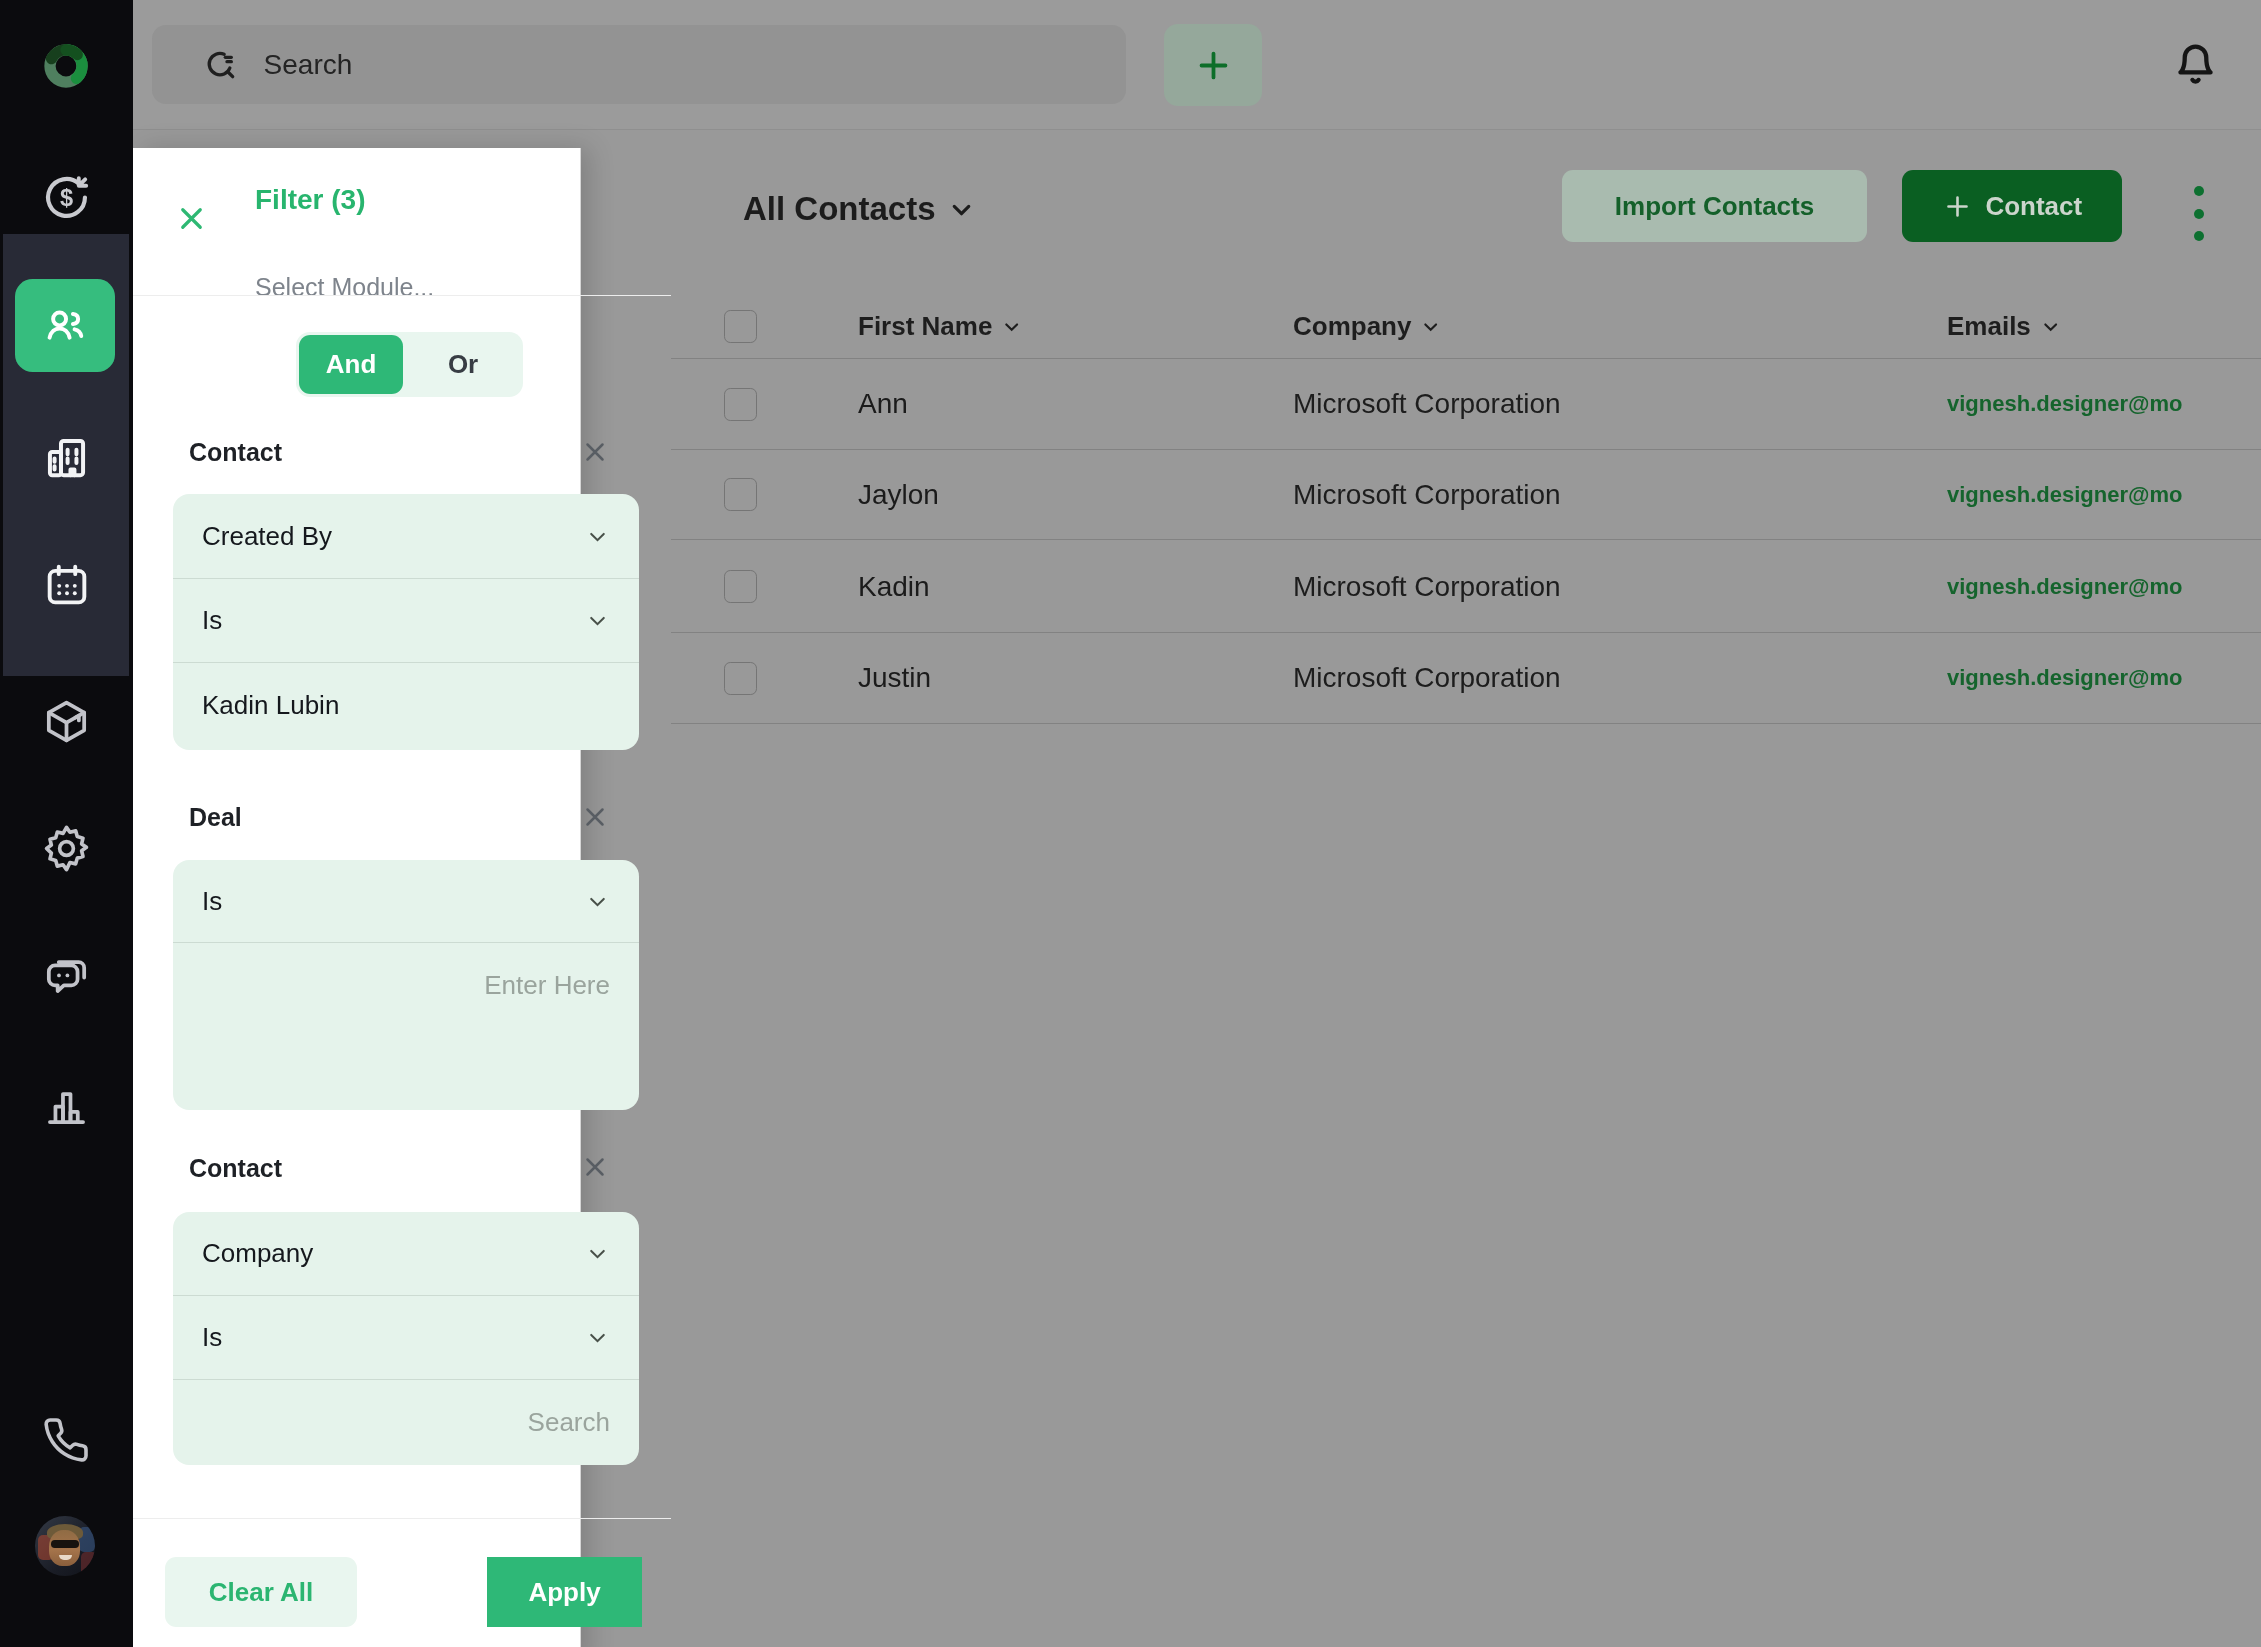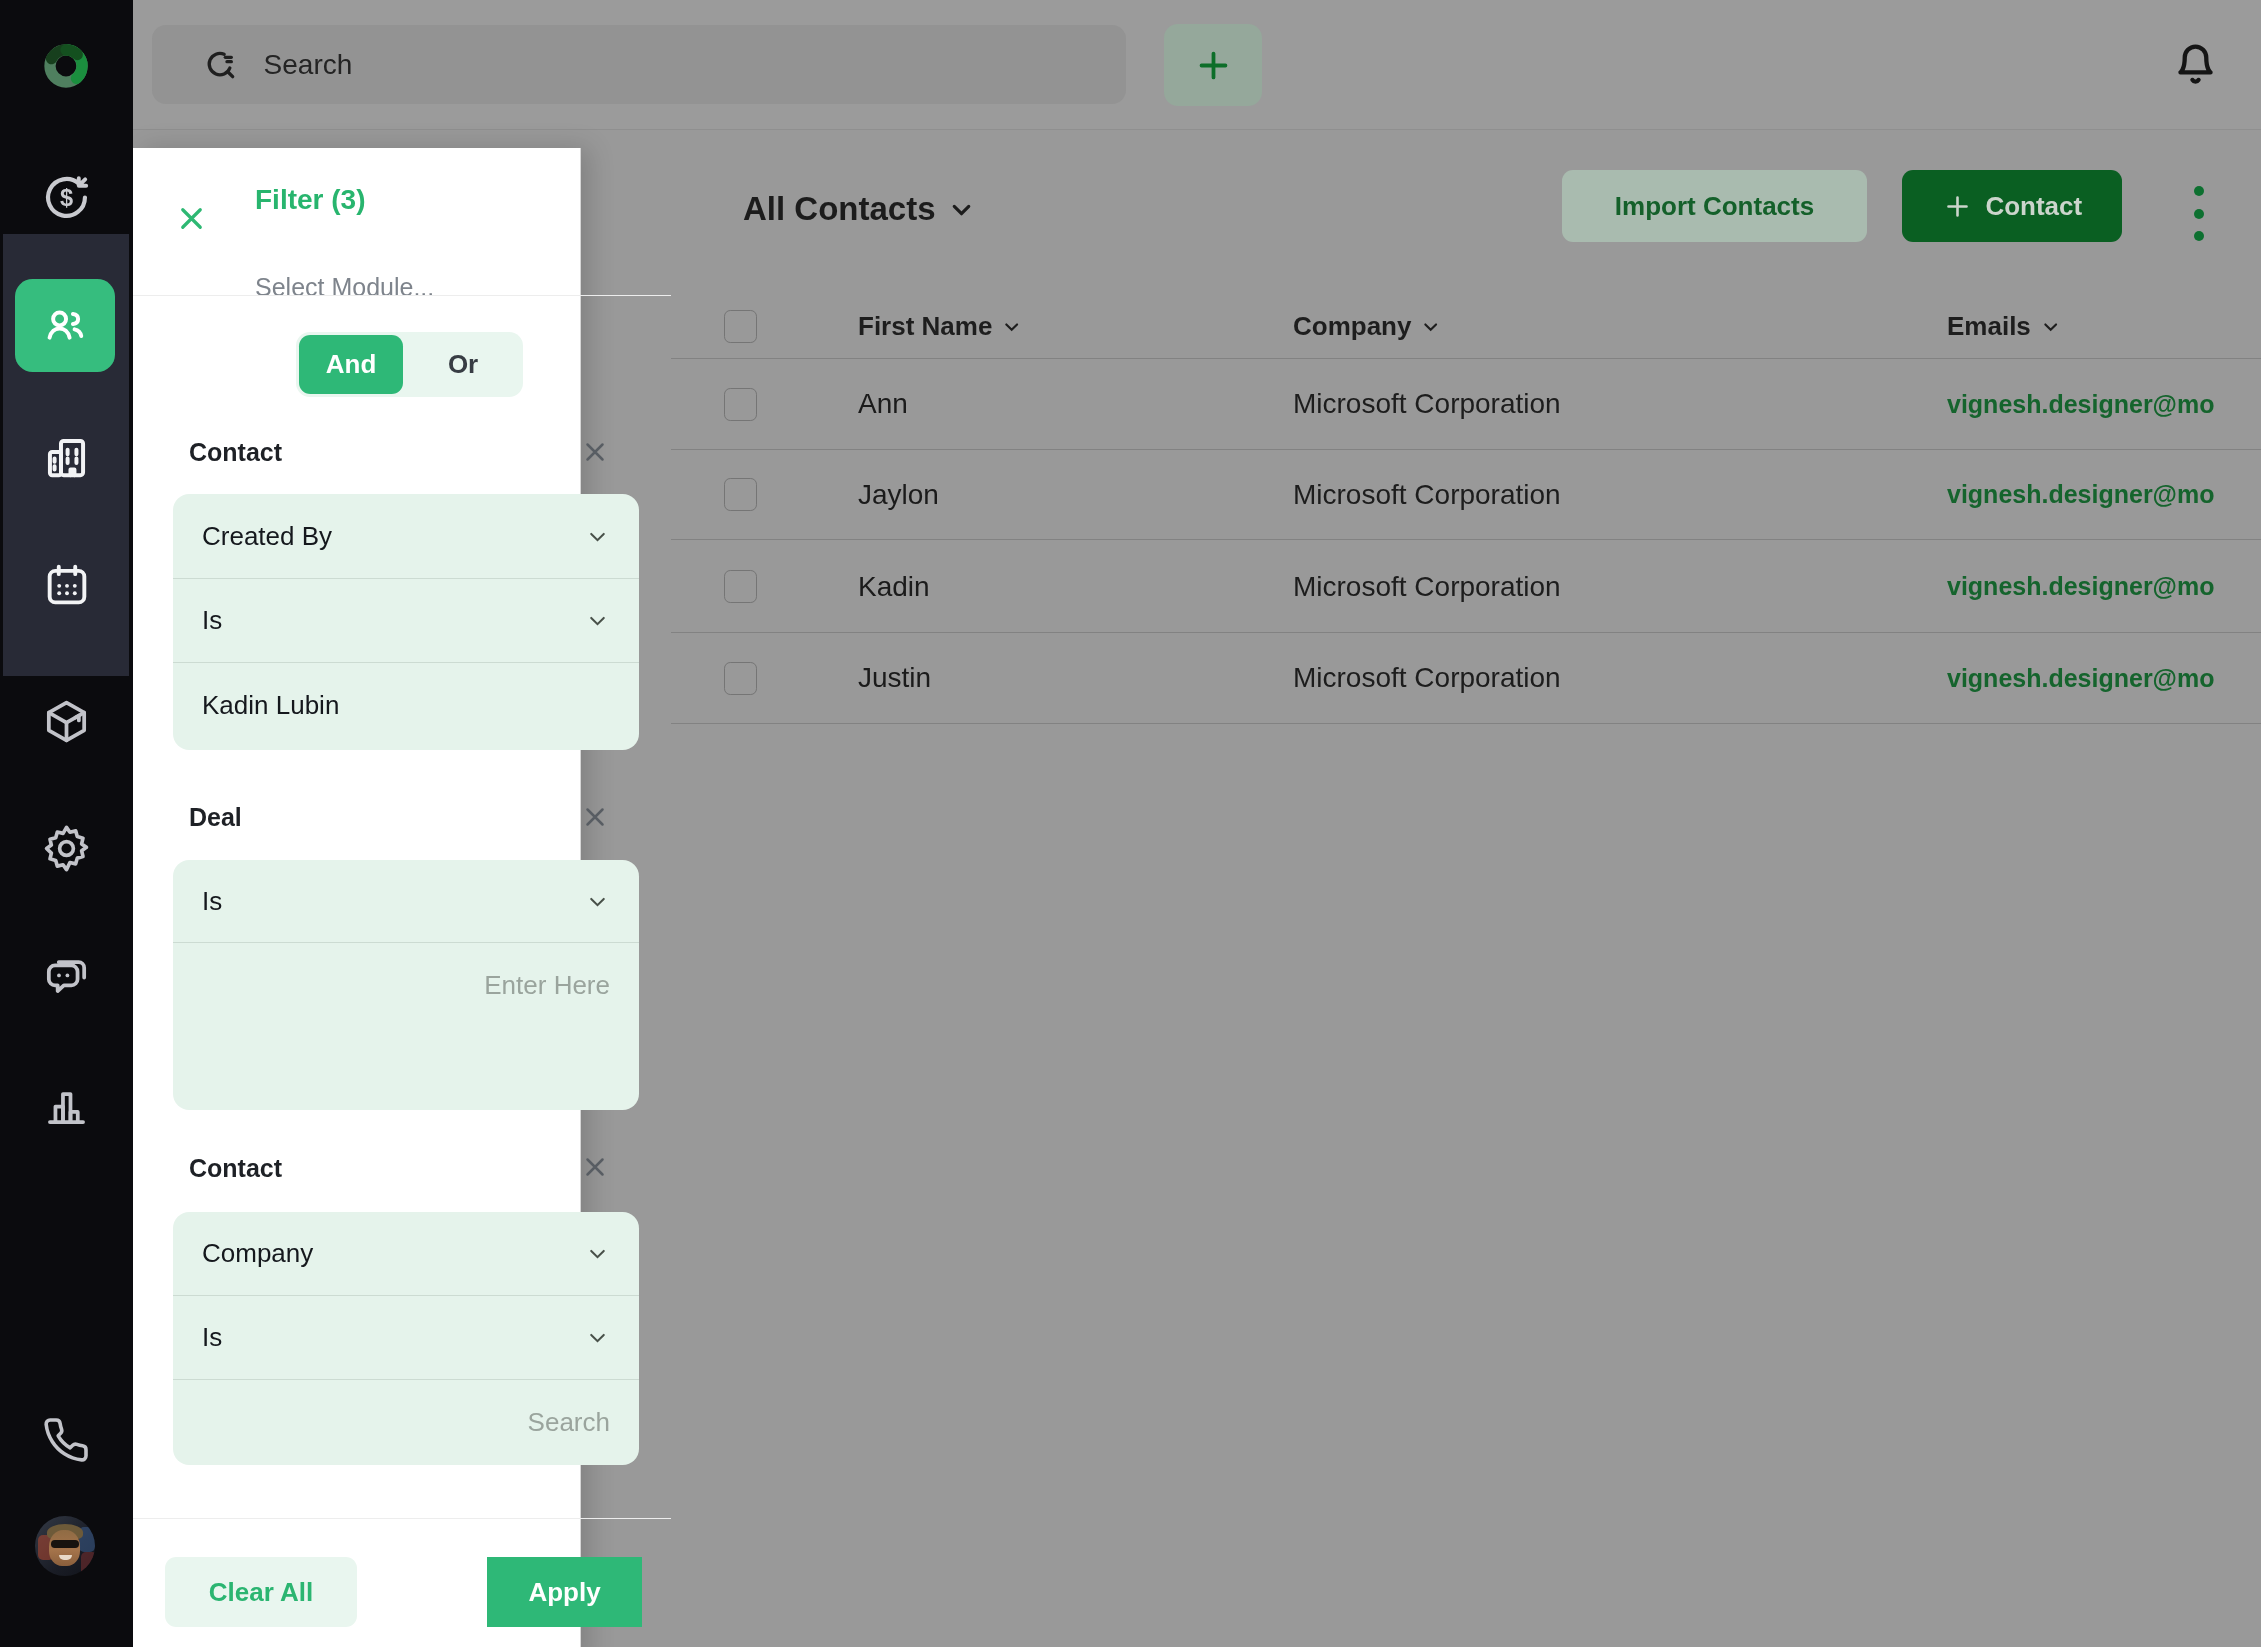--- a/index.html
+++ b/index.html
@@ -52,21 +52,21 @@
 
   .table { position:absolute; left:538px; top:165px; width:1590px; height:431px; overflow:hidden; }
   .trow { position:absolute; left:0; width:1590px; border-bottom:1.3px solid #828282; }
   .thead { top:0; height:64px; }
   .cell { position:absolute; display:flex; align-items:center; height:100%; white-space:nowrap; }
   .hcell { font-size:26px; font-weight:600; color:#1e1e1e; gap:8.8px; }
   .cbx { position:absolute; left:53px; width:33px; height:33px; border:1.9px solid #757575;
          border-radius:6.3px; top:50%; margin-top:-16.3px; }
   .c-name { left:187px; font-size:28px; font-weight:500; color:#1b1b1b; }
   .c-comp { left:622px; font-size:28px; color:#1d1d1d; }
-  .c-mail { left:1276px; font-size:25px; font-weight:700; color:#15642d; max-width:298px; overflow:hidden; }
+  .c-mail { left:1276px; font-size:22px; font-weight:700; color:#15642d; max-width:298px; overflow:hidden; }
 
   
   .panel { left:133px; top:148px; width:448px; height:1518px; background:#ffffff; z-index:30;
            box-shadow:8.8px 0 25px rgba(0,0,0,.16); border-right:0.6px solid #d6d6d6; }
   .p-title { position:absolute; left:122px; top:36px; font-size:28px; font-weight:600; color:#28b56e; }
   .p-sub   { position:absolute; left:122px; top:89px; font-size:25px; color:#7e848c;margin-top:36px; }
   .p-close { position:absolute; left:41px; top:53px; }
   .hr { position:absolute; left:0; width:538px; height:0; border-top:1.3px solid #ededed; }
   .toggle { position:absolute; left:163px; top:184px; width:227px; height:65px; border-radius:14px;
             background:#e9f6ef; display:flex; align-items:center; }

